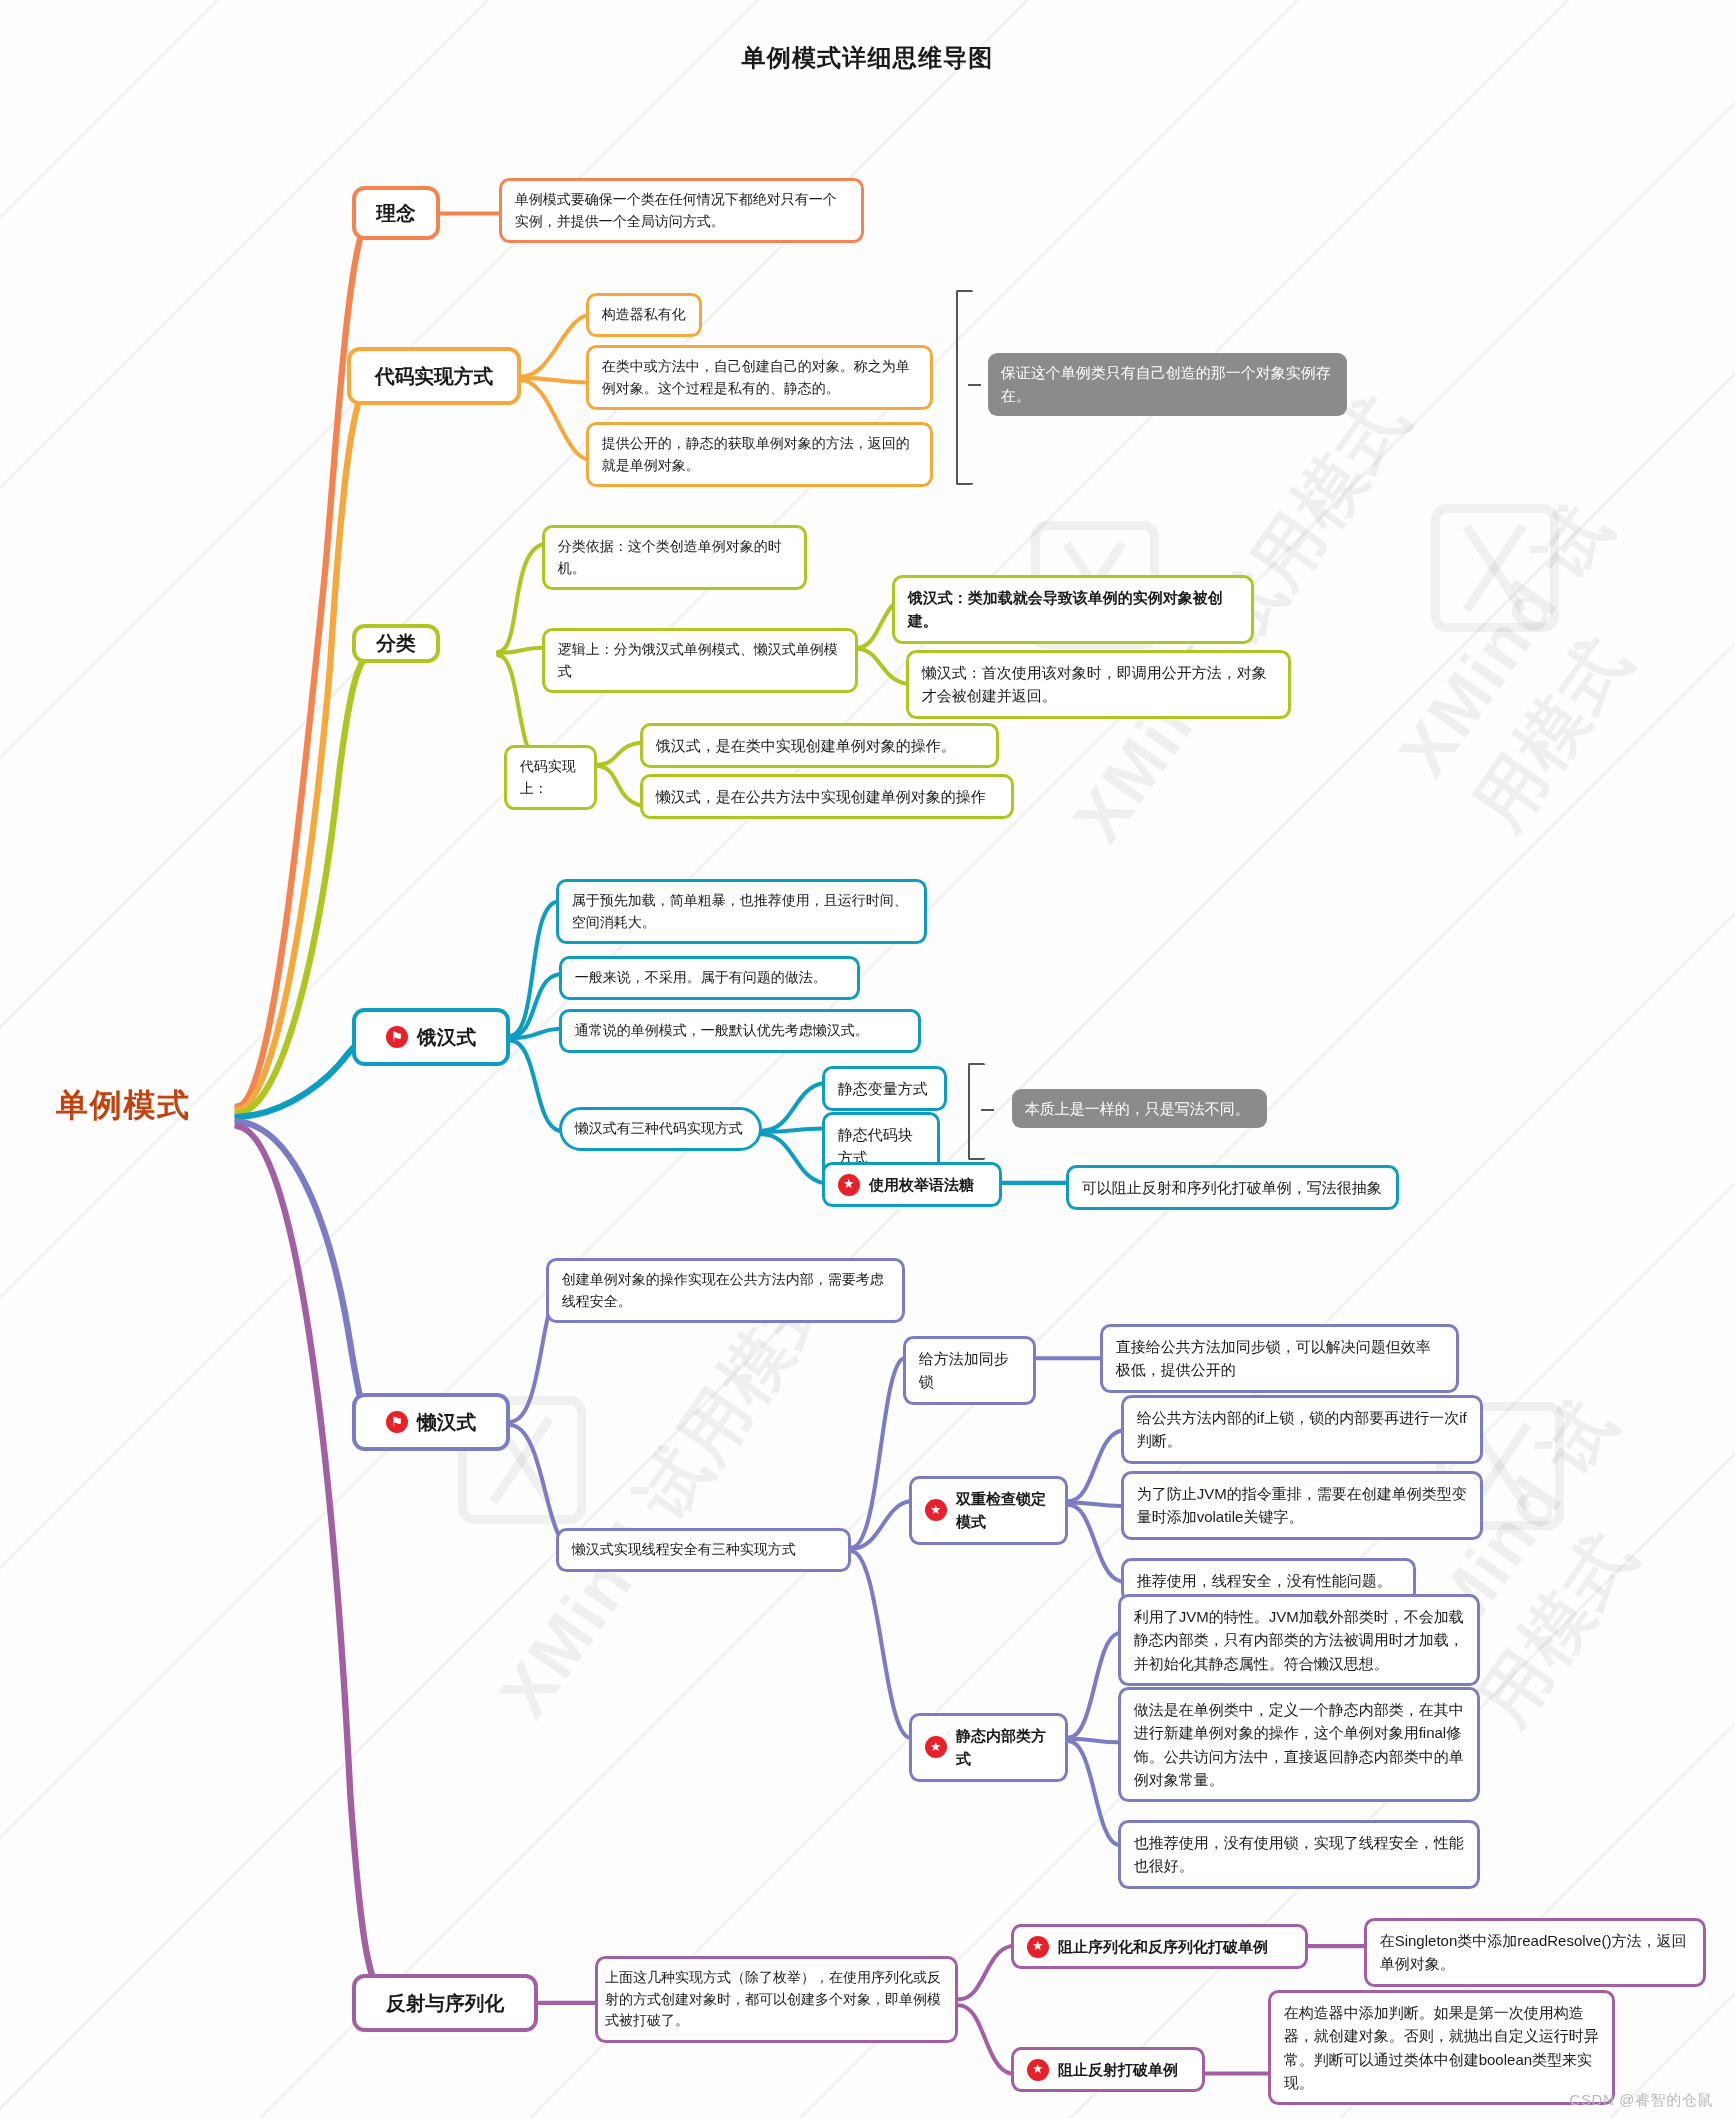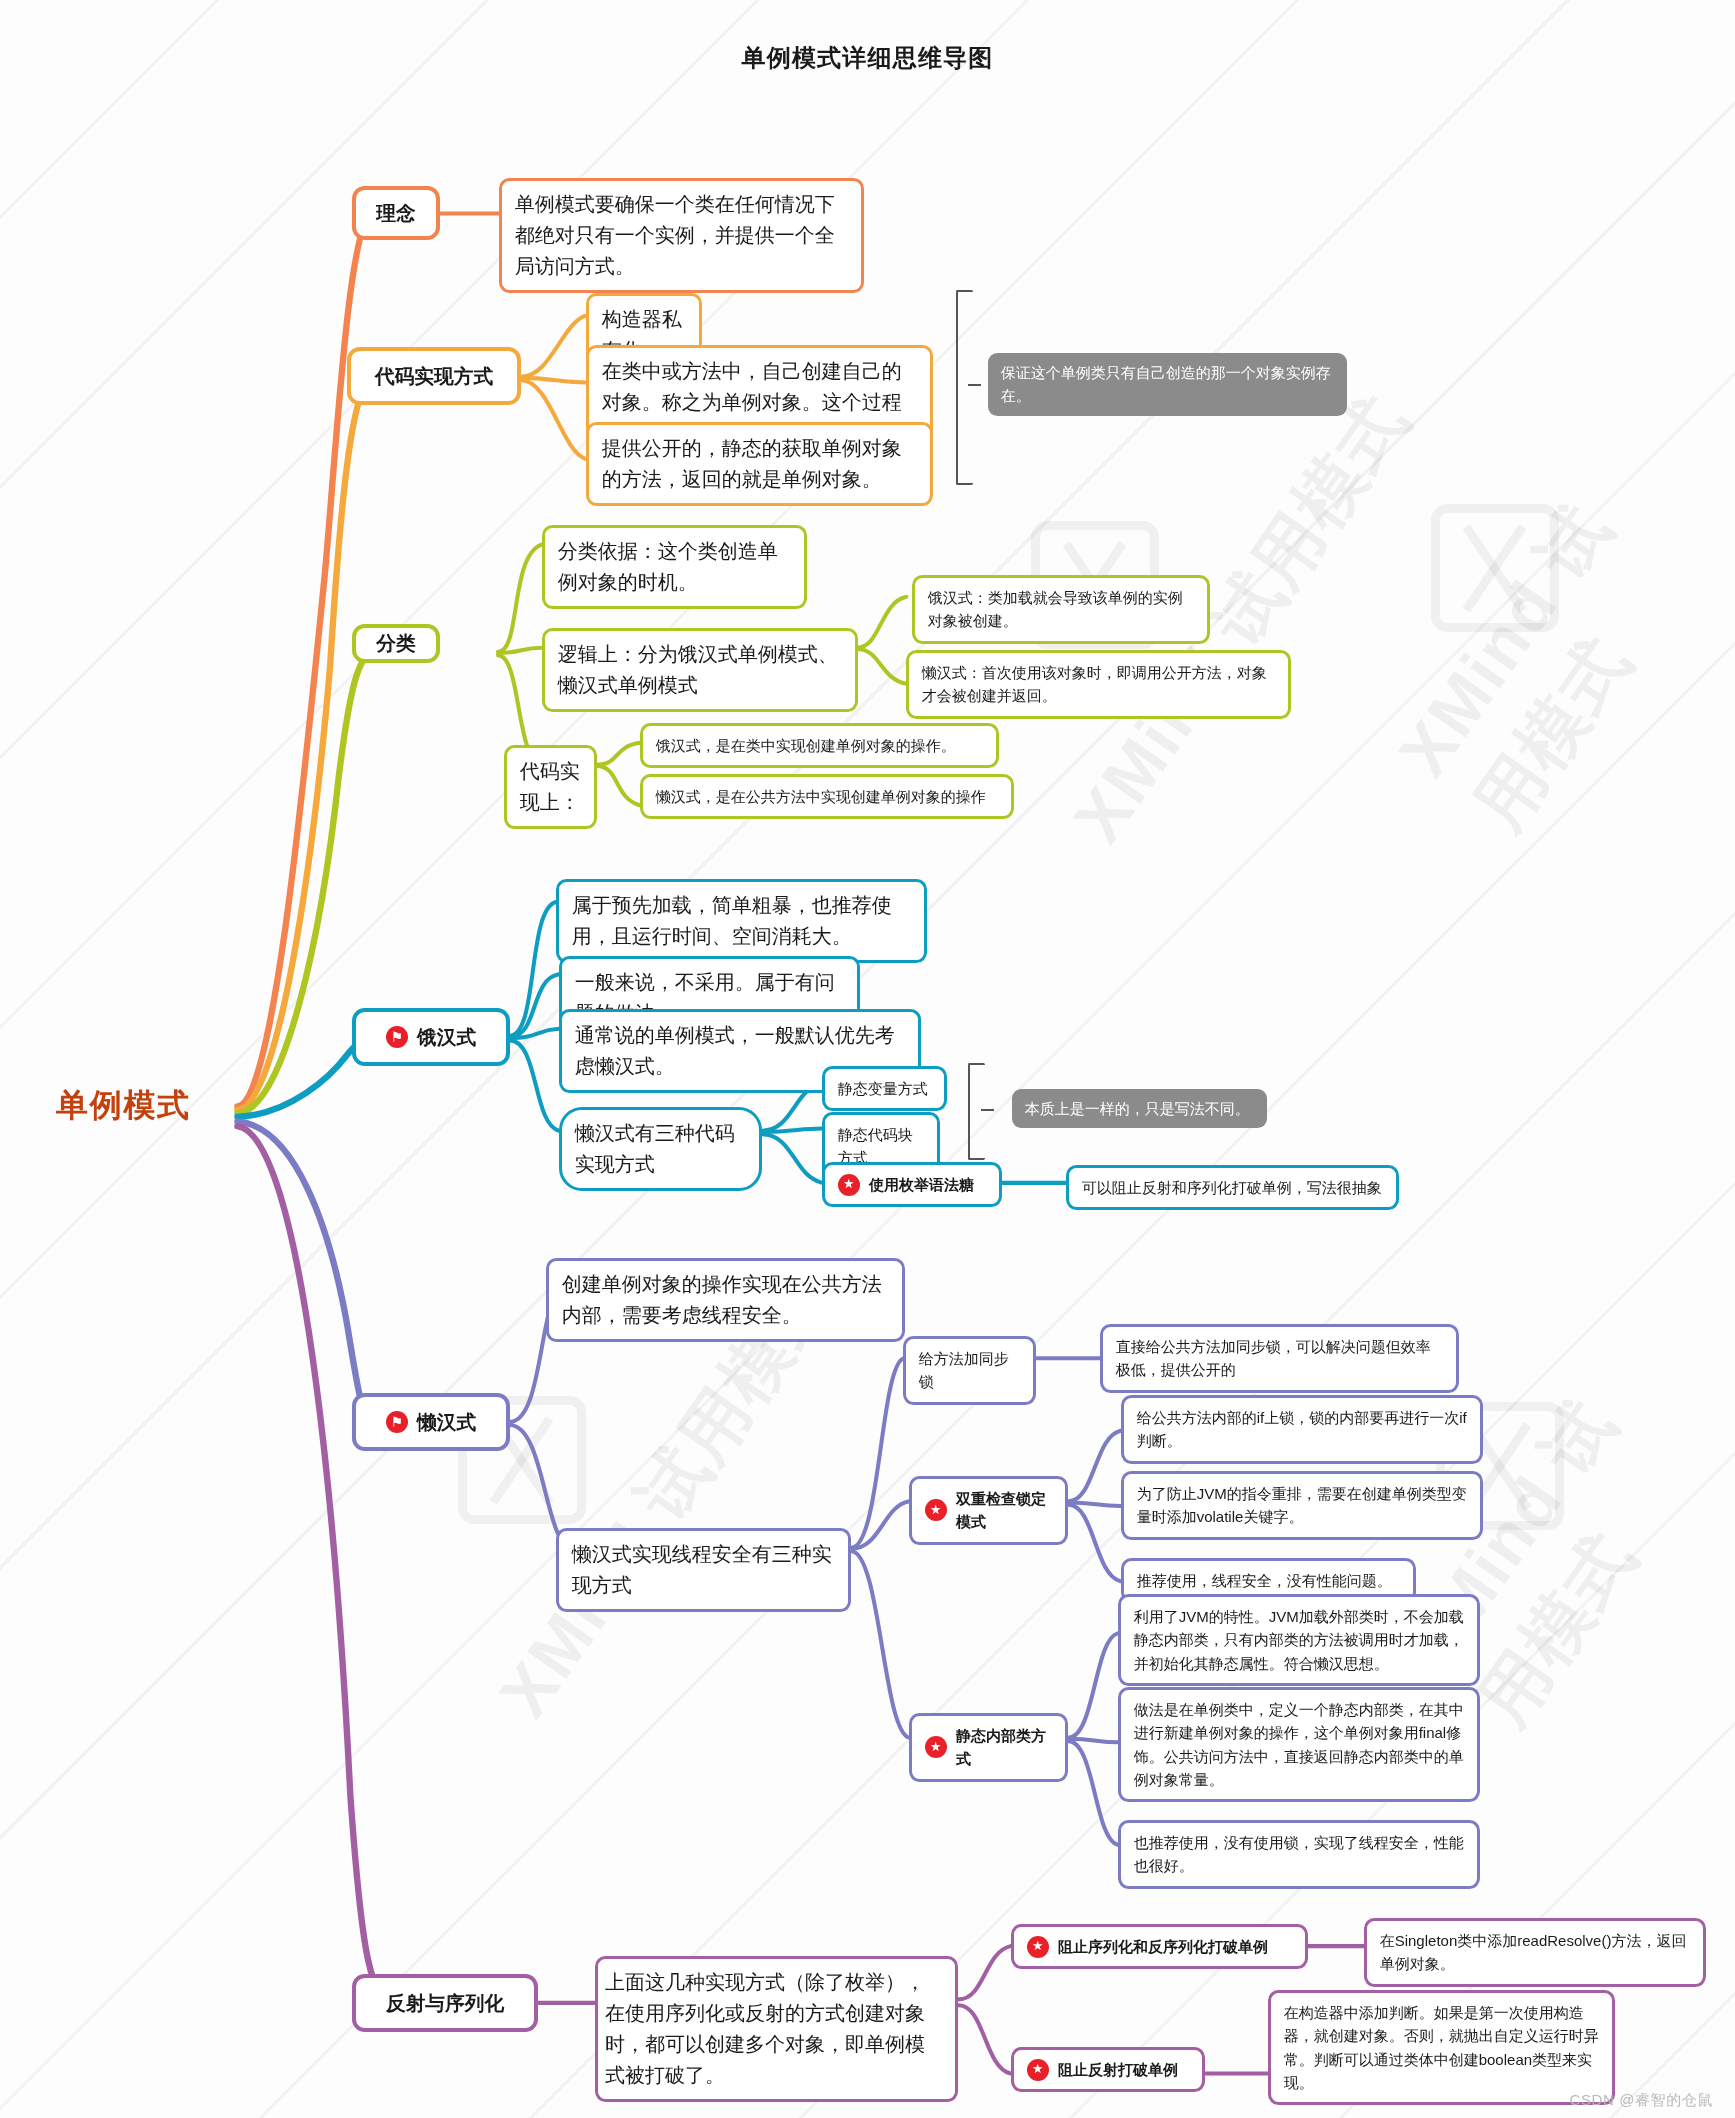--- a/index.html
+++ b/index.html
@@ -48,21 +48,21 @@
     font-size:32px;font-weight:bold;color:#c2410c;letter-spacing:1.7px;
   }
   .node{
     position:absolute;box-sizing:border-box;
     background:#fff;border-style:solid;border-radius:10.4px;
     display:flex;align-items:center;
     padding:8px 12.7px;line-height:1.55;color:#1a1a1a;
   }
   .node .txt{display:block;}
   .lvl1{border-width:4px;border-radius:12.7px;font-size:19.7px;font-weight:bold;justify-content:center;}
-  .lvl2{border-width:3.5px;font-size:20px;font-family:Liberation Serif, serif;}
+  .lvl2{border-width:3.5px;font-size:14px;font-family:Liberation Serif, serif;}
   .lvl3{border-width:3.5px;font-size:15px;}
   .callout{
     position:absolute;box-sizing:border-box;
     background:#8b8b8b;color:#fff;border-radius:9.3px;
     padding:8px 12.7px;font-size:15px;line-height:1.55;
   }
   .bracket{position:absolute;border:solid #555;border-width:2.3px 0 2.3px 2.3px;border-radius:1.7px;}
   .bracket-tick{position:absolute;background:#555;height:2.3px;width:12.7px;}
 
   .badge{
@@ -182,21 +182,21 @@
 
 <div class="node lvl1" style="left:352px;top:624px;width:88px;height:39px;border-color:#aec522;">
   <span class="txt">分类</span>
 </div>
 <div class="node lvl2" style="left:542px;top:525px;width:265px;border-color:#aec522;">
   <span class="txt">分类依据：这个类创造单例对象的时机。</span>
 </div>
 <div class="node lvl2" style="left:542px;top:628px;width:316px;border-color:#aec522;">
   <span class="txt">逻辑上：分为饿汉式单例模式、懒汉式单例模式</span>
 </div>
-<div class="node lvl3" style="left:912px;top:575px;width:298px;border-color:#aec522;">
+<div class="node lvl3" style="left:892px;top:575px;width:362px;border-color:#aec522;font-weight:bold;">
   <span class="txt">饿汉式：类加载就会导致该单例的实例对象被创建。</span>
 </div>
 <div class="node lvl3" style="left:906px;top:650px;width:385px;border-color:#aec522;">
   <span class="txt">懒汉式：首次使用该对象时，即调用公开方法，对象才会被创建并返回。</span>
 </div>
 <div class="node lvl2" style="left:504px;top:745px;width:93px;border-color:#aec522;">
   <span class="txt">代码实现上：</span>
 </div>
 <div class="node lvl3" style="left:640px;top:723px;width:359px;border-color:#aec522;">
   <span class="txt">饿汉式，是在类中实现创建单例对象的操作。</span>

